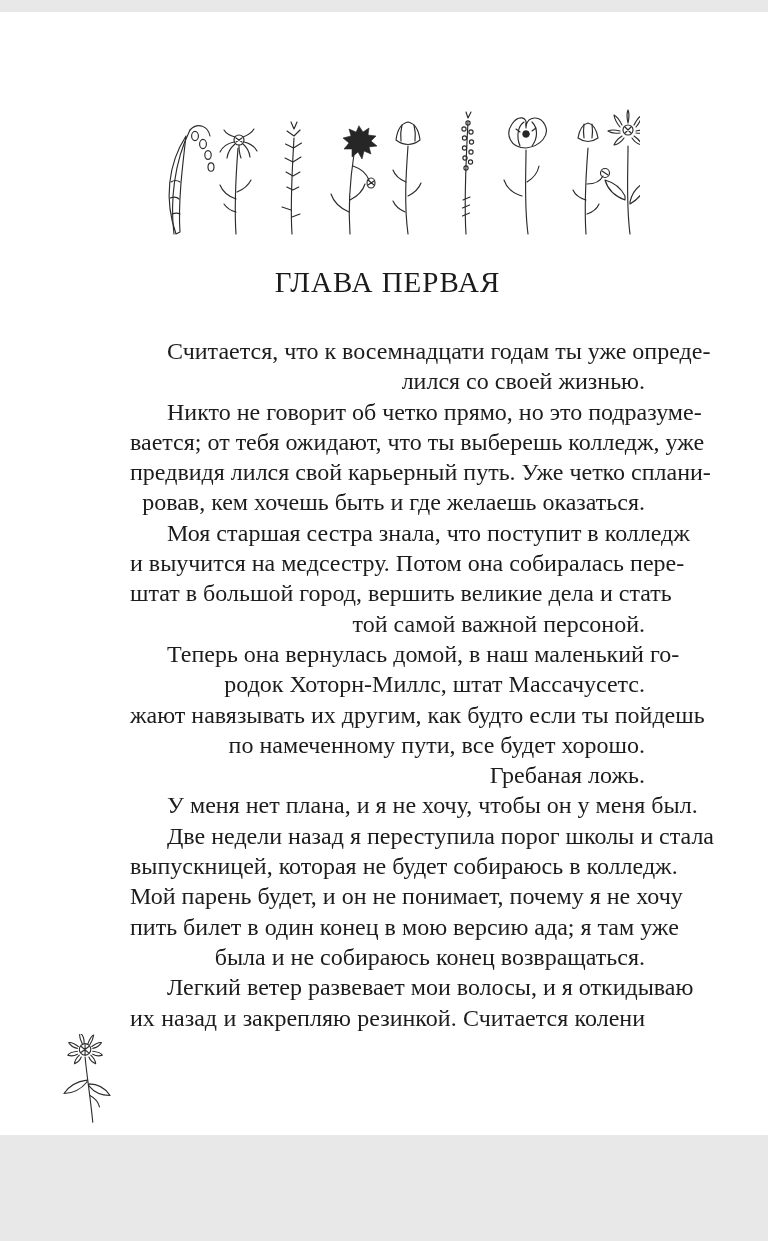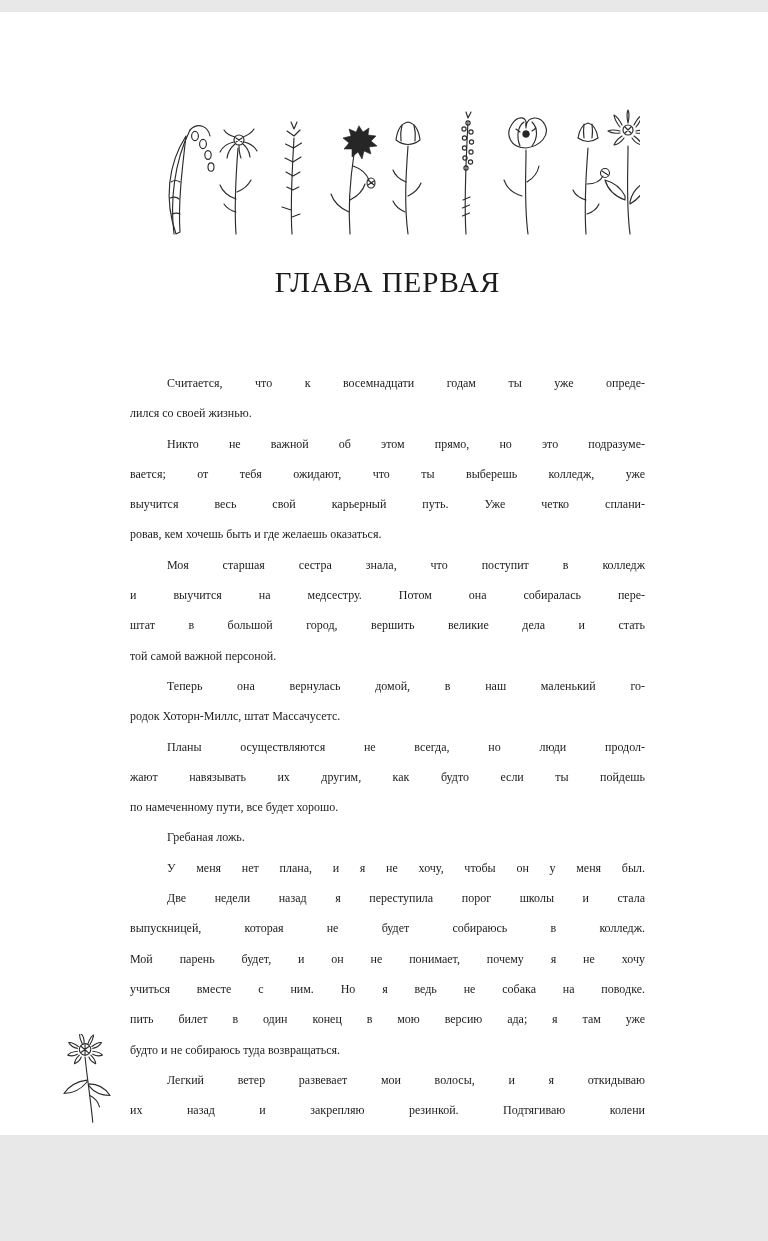--- a/index.html
+++ b/index.html
@@ -9,24 +9,24 @@
     font-family:"Liberation Serif","DejaVu Serif",serif;
     color:#1c1c1c;
   }
   .flower-row{position:absolute;left:160px;top:92px;width:480px;height:135px;}
   .chapter-heading{
     position:absolute;left:130px;top:254px;width:515px;
     text-align:center;font-size:29px;letter-spacing:1px;font-weight:400;
     margin:0;color:#1b1b1b;
   }
   .body-text{
-    position:absolute;left:130px;top:356px;width:515px;
-    font-size:12px;line-height:30.3px;
-  }
-  .ln{white-space:nowrap;text-align:left;}
+    position:absolute;left:130px;top:324px;width:515px;
+    font-size:24px;line-height:30.3px;
+  }
+  .ln{white-space:nowrap;text-align:right;}
   .ln.j{text-align:justify;text-align-last:justify;}
   .ln.f{padding-left:37px;}
   .corner-flower{position:absolute;left:56px;top:1022px;width:62px;height:96px;}
   .page-number{
     position:absolute;left:70px;top:1136px;width:40px;
     font-size:26px;text-align:left;color:#1b1b1b;
   }
   svg .st{fill:none;stroke:#2b2b2b;stroke-width:1.15;stroke-linecap:round;stroke-linejoin:round;}
   svg .fl{fill:#262626;stroke:#262626;stroke-width:0.6;}
 </style>
@@ -146,51 +146,49 @@
       <path d="M470,100 q14,-8 16,-22 q-13,6 -16,20 z"></path>
     </g>
   </svg>
 
   <h1 class="chapter-heading">ГЛАВА ПЕРВАЯ</h1>
 
   <div class="body-text">
     <div class="ln f j">Считается, что к восемнадцати годам ты уже опреде-</div>
     <div class="ln">лился со своей жизнью.</div>
 
-    <div class="ln f j">Никто не важной об этом прямо, но это подразуме-</div>
+    <div class="ln f j">Никто не говорит об четко прямо, но это подразуме-</div>
     <div class="ln j">вается; от тебя ожидают, что ты выберешь колледж, уже</div>
-    <div class="ln j">выучится весь свой карьерный путь. Уже четко сплани-</div>
+    <div class="ln j">предвидя лился свой карьерный путь. Уже четко сплани-</div>
     <div class="ln">ровав, кем хочешь быть и где желаешь оказаться.</div>
 
     <div class="ln f j">Моя старшая сестра знала, что поступит в колледж</div>
     <div class="ln j">и выучится на медсестру. Потом она собиралась пере-</div>
     <div class="ln j">штат в большой город, вершить великие дела и стать</div>
     <div class="ln">той самой важной персоной.</div>
 
     <div class="ln f j">Теперь она вернулась домой, в наш маленький го-</div>
     <div class="ln">родок Хоторн-Миллс, штат Массачусетс.</div>
 
-    <div class="ln f j">Планы осуществляются не всегда, но люди продол-</div>
     <div class="ln j">жают навязывать их другим, как будто если ты пойдешь</div>
     <div class="ln">по намеченному пути, все будет хорошо.</div>
 
     <div class="ln f">Гребаная ложь.</div>
 
     <div class="ln f j">У меня нет плана, и я не хочу, чтобы он у меня был.</div>
 
     <div class="ln f j">Две недели назад я переступила порог школы и стала</div>
     <div class="ln j">выпускницей, которая не будет собираюсь в колледж.</div>
     <div class="ln j">Мой парень будет, и он не понимает, почему я не хочу</div>
-    <div class="ln j">учиться вместе с ним. Но я ведь не собака на поводке.</div>
 
     <div class="ln j">пить билет в один конец в мою версию ада; я там уже</div>
-    <div class="ln">будто и не собираюсь туда возвращаться.</div>
+    <div class="ln">была и не собираюсь конец возвращаться.</div>
 
     <div class="ln f j">Легкий ветер развевает мои волосы, и я откидываю</div>
-    <div class="ln j">их назад и закрепляю резинкой. Подтягиваю колени</div>
+    <div class="ln j">их назад и закрепляю резинкой. Считается колени</div>
   </div>
 
   <svg class="corner-flower" viewBox="0 0 64 100" aria-hidden="true">
     <g class="st">
       <circle cx="30" cy="16" r="6"></circle>
       <path d="M26,13 l8,7 M26,19 l8,-6 M30,11 l0,11"></path>
       <path d="M27,10 q-4,-8 -2,-11 q4,3 4,10"></path>
       <path d="M33,10 q3,-8 6,-9 q-1,6 -4,10"></path>
       <path d="M37,13 q7,-5 10,-4 q-3,5 -9,6"></path>
       <path d="M38,18 q8,1 10,4 q-5,2 -10,-1"></path>

